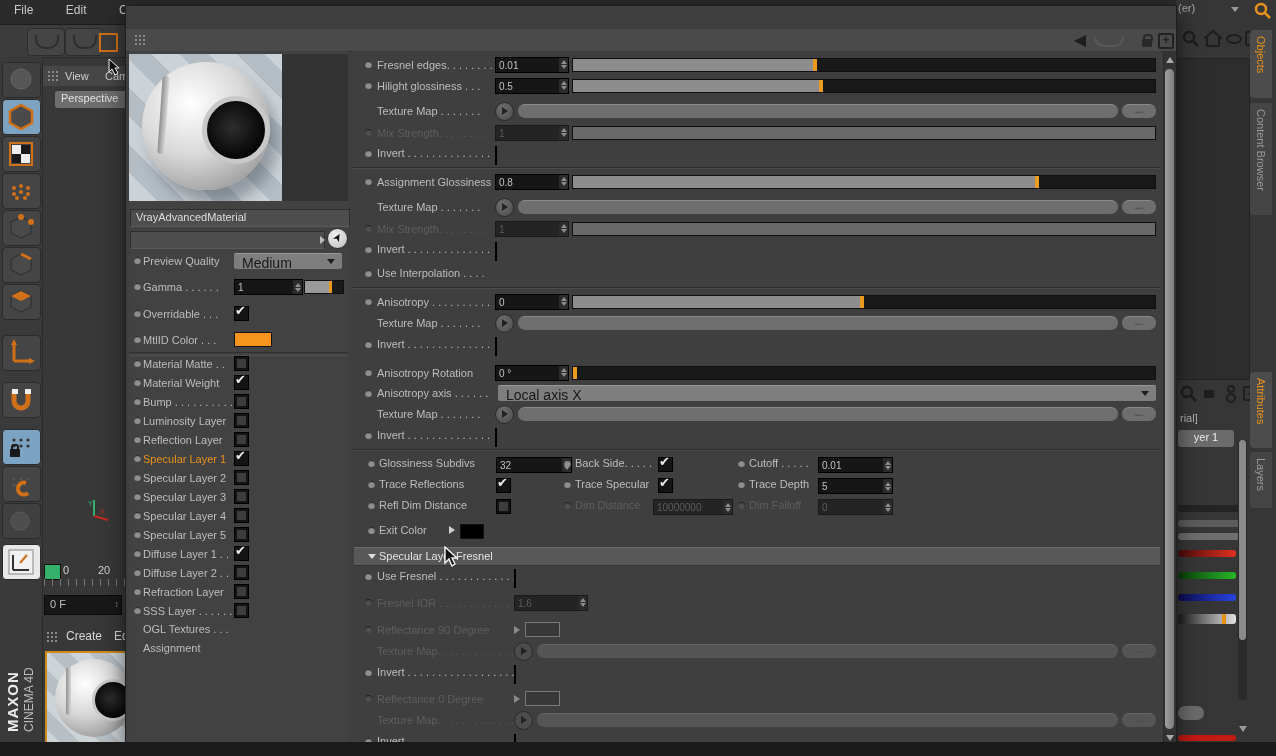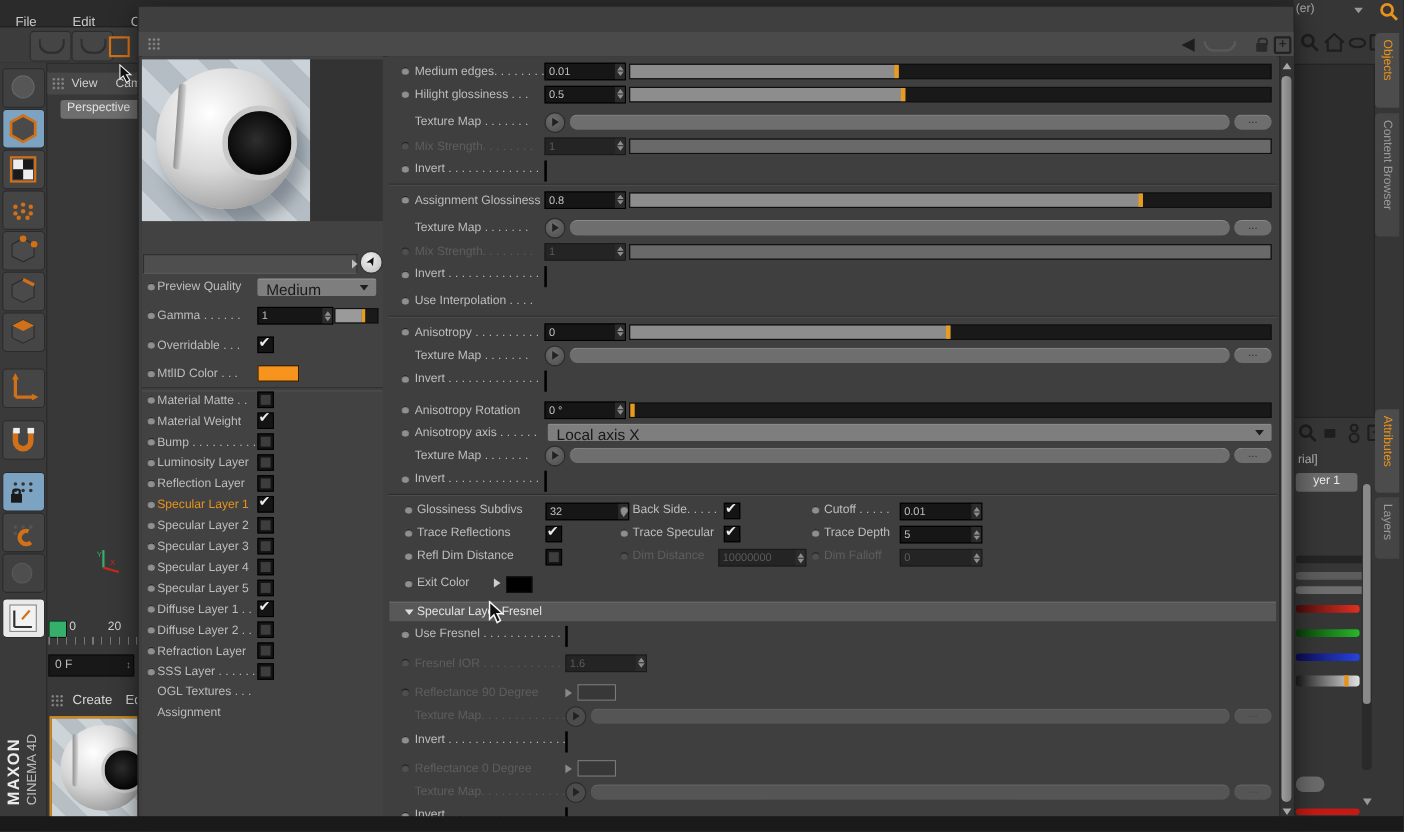--- a/index.html
+++ b/index.html
@@ -1,20 +1,20 @@
 <!DOCTYPE html>
 <html><head>
 <meta charset="utf-8">
 <style>
   html,body{margin:0;padding:0;background:#222;}
   #root{position:relative;width:1276px;height:756px;overflow:hidden;
         font-family:"Liberation Sans", sans-serif;background:#383838;}
   
   .menubar{position:absolute;left:0;top:0;width:1276px;height:24px;background:#2b2b2b;border-bottom:1px solid #1c1c1c;}
-  .menubar .mi{display:inline-block;color:#c9c9c9;font-size:12px;padding:13px 14px 0 14px;}
+  .menubar .mi{display:inline-block;color:#c9c9c9;font-size:12px;padding:3px 14px 0 14px;}
   .toolrow{position:absolute;left:0;top:25px;width:1276px;height:32px;background:#3c3c3c;border-bottom:1px solid #2a2a2a;}
   .toolbtn{position:absolute;top:3px;width:36px;height:26px;background:#454545;border:1px solid #2c2c2c;border-radius:4px;}
   .toolbtn .swoosh{position:absolute;left:7px;top:6px;width:20px;height:12px;border:2px solid #2e2e2e;border-top:none;border-radius:0 0 10px 10px;}
   .selsq{position:absolute;left:99px;top:8px;width:15px;height:15px;border:2px solid #d07018;background:#3c3c3c;}
   .leftbar{position:absolute;left:0;top:57px;width:42px;height:699px;background:#3a3a3a;border-right:1px solid #2a2a2a;}
   .lic{position:absolute;left:2px;width:37px;height:34px;background:#454545;border:1px solid #2b2b2b;border-radius:4px;}
   .lic.blue{background:#7da3c2;}
   .lic svg{position:absolute;left:3px;top:2px;}
   .vpstrip{position:absolute;left:43px;top:66px;width:82px;height:20px;background:#474747;}
   .vpstrip .t{color:#cfcfcf;font-size:11px;position:absolute;top:4px;}
@@ -382,20 +382,21 @@
     <div class="wt-plus">+</div>
   </div>
 
   <div class="sidepanel">
     <div class="preview">
       <div class="sphere"></div>
       <div class="slot"></div>
       <div class="lens"></div>
     </div>
     <div class="prev-side"></div>
+    <div class="namefield" style="top:158px">VrayAdvancedMaterial</div>
     <div class="namefield" style="top:180px;width:188px"></div>
     <div style="position:absolute;top:180px;left:0;width:219px;height:17px">
       <div class="fld2arrow" style="top:5px"></div>
       <div class="pickbtn">
             <i>➤</i>
           </div>
     </div>
 
     <div class="srow" style="top:202px">
       <span class="bullet"></span>
@@ -535,21 +536,21 @@
         </div>
     <span class="slink" style="top:572px">OGL Textures . . .</span>
     <span class="slink" style="top:591px">Assignment</span>
   </div>
 
   <div class="mainpanel">
     <div style="height:3px"></div>
     <div id="mrows">
           <div class="mrow" style="height: 21px;">
             <span class="bullet" style="position: relative;"></span>
-            <span class="lbl">Medium edges. . . . . . . .</span>
+            <span class="lbl">Fresnel edges. . . . . . . .</span>
             <div class="valbox" style="width: 72px;">
               <span class="v">0.01</span>
               <span class="stp">
                 <i class="u"></i>
                 <i class="d"></i>
               </span>
             </div>
             <div class="slider">
               <div class="fill" style="width: 42%;"></div>
               <div class="mk" style="left: calc(42% - 4px);"></div>

